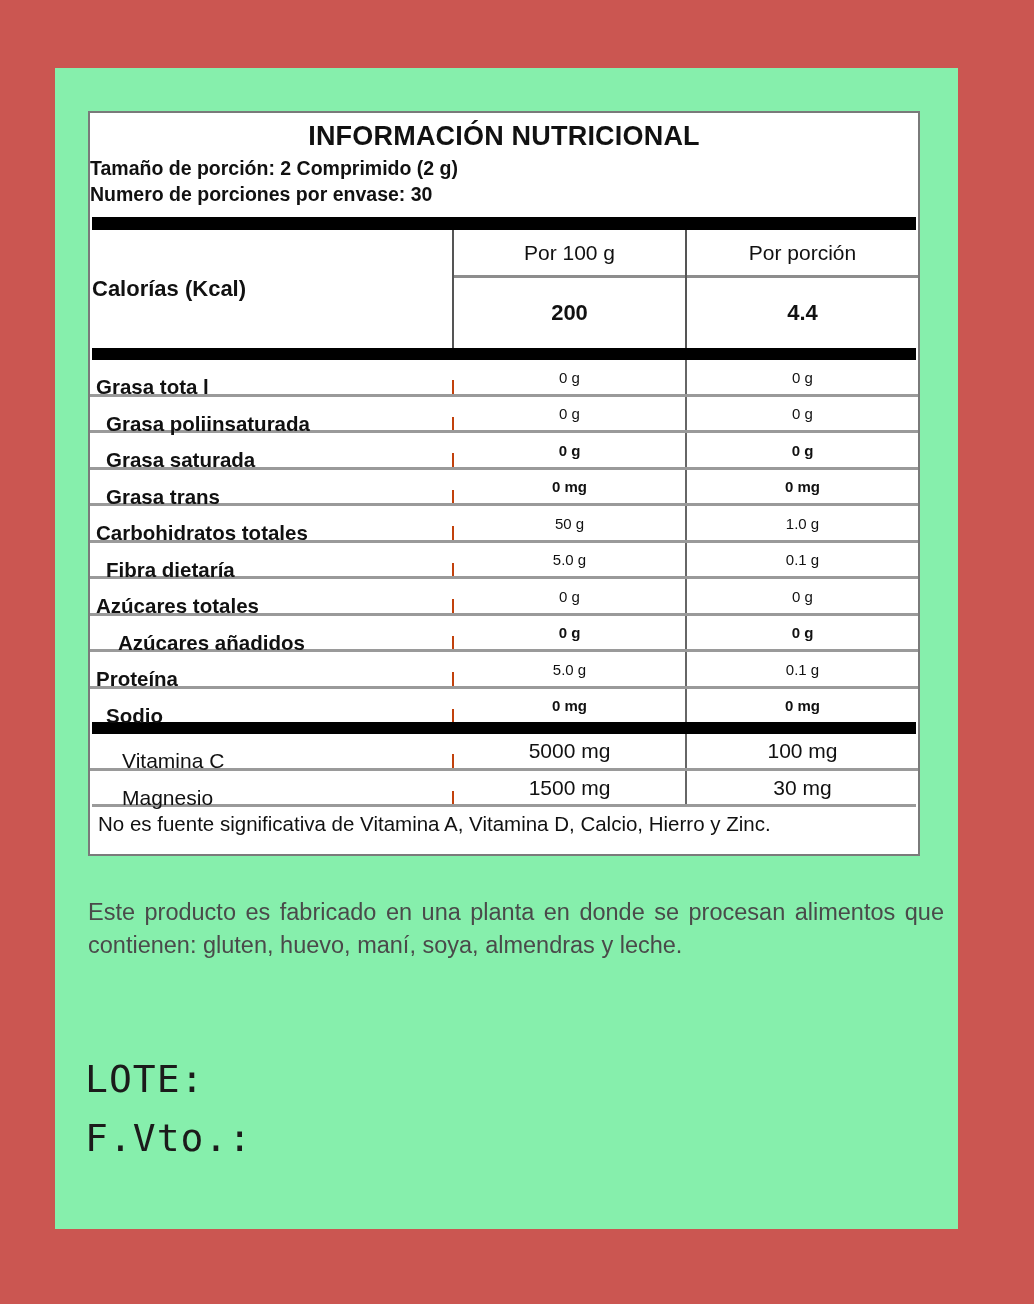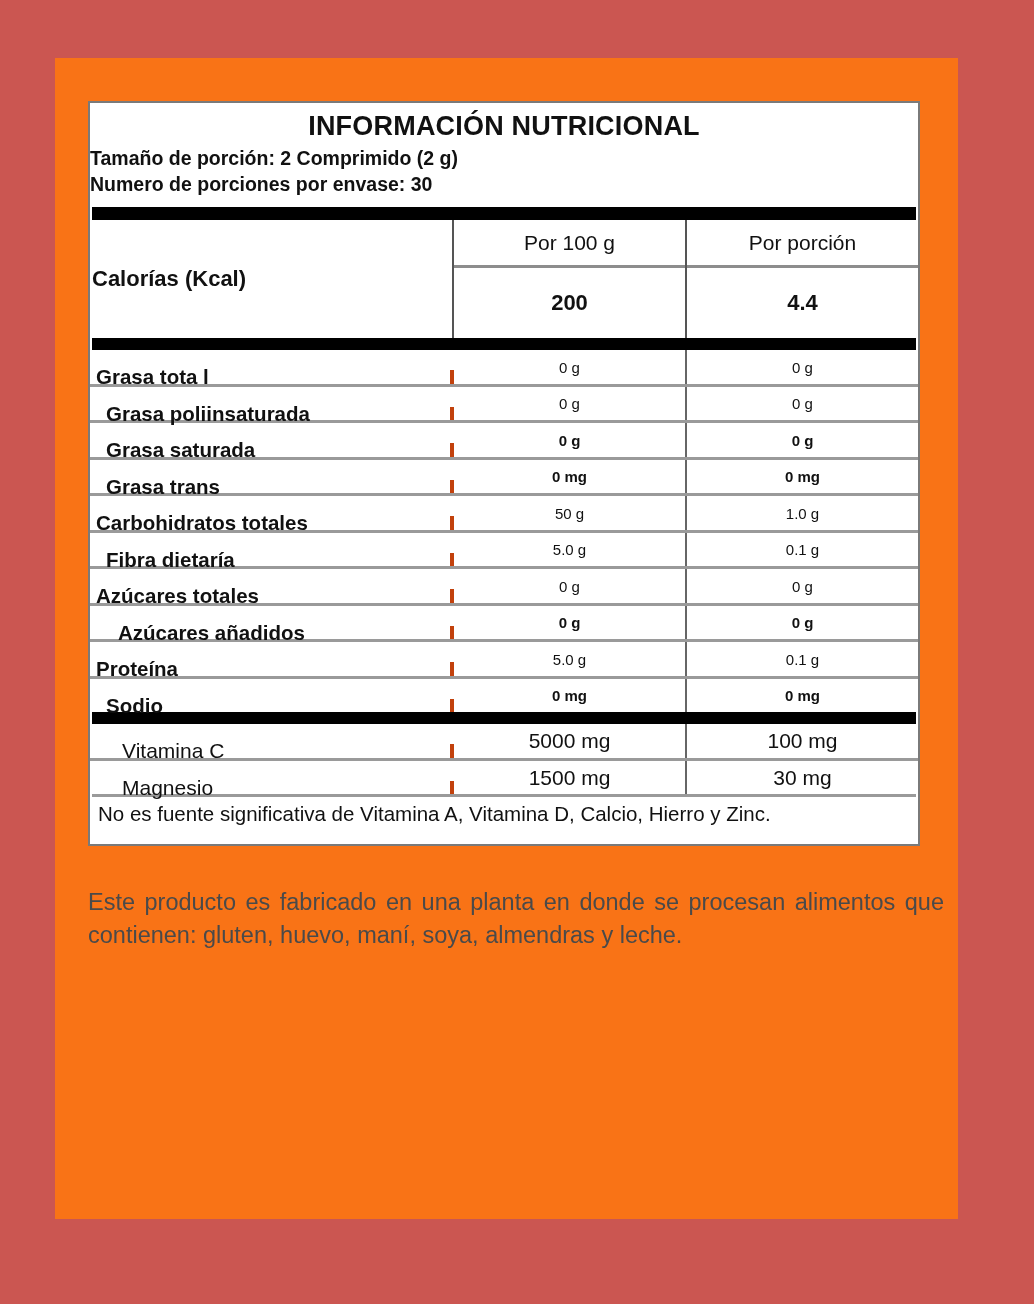--- a/index.html
+++ b/index.html
@@ -10,24 +10,24 @@
     width: 1034px;
     height: 1304px;
     background: #cb5651;
     font-family: "Liberation Sans", sans-serif;
     overflow: hidden;
   }
 
   .label-frame {
     position: absolute;
     left: 55px;
-    top: 58px;
+    top: 68px;
     width: 903px;
     height: 1161px;
-    background: #f97316;
+    background: #86efac;
   }
 
   
   .nft {
     position: absolute;
     left: 33px;
     top: 43px;
     width: 832px;
     border: 2px solid #7a7a7a;
     background: #fff;
@@ -116,21 +116,21 @@
   }
   .nrow:last-child { border-bottom: none; }
   .n-name {
     flex: 0 0 364px;
     display: flex;
     align-items: center;
     font-size: 20.5px;
     color: #111;
     padding-left: 6px;
     box-sizing: border-box;
-    border-right: 4px solid #c2410c;
+    border-right: 2px solid #c2410c;
     white-space: nowrap;
     margin-top: 20px;
   }
   .n-val {
     flex: 1 1 0;
     display: flex;
     align-items: center;
     justify-content: center;
     font-size: 15px;
     color: #111;
@@ -278,14 +278,18 @@
         </div>
       </div>
 
     <div style="height:3px;background:#9a9a9a;margin:0 2px;"></div>
 
     <div class="footnote">No es fuente significativa de Vitamina A, Vitamina D, Calcio, Hierro y Zinc.</div>
   </div>
 
   <div class="allergen">Este producto es fabricado en una planta en donde se procesan alimentos que contienen: gluten, huevo, maní, soya, almendras y leche.</div>
 
+  <div class="lote">
+    <div>LOTE:</div>
+    <div>F.Vto.:</div>
+  </div>
 
 </div>
 
 </body></html>

